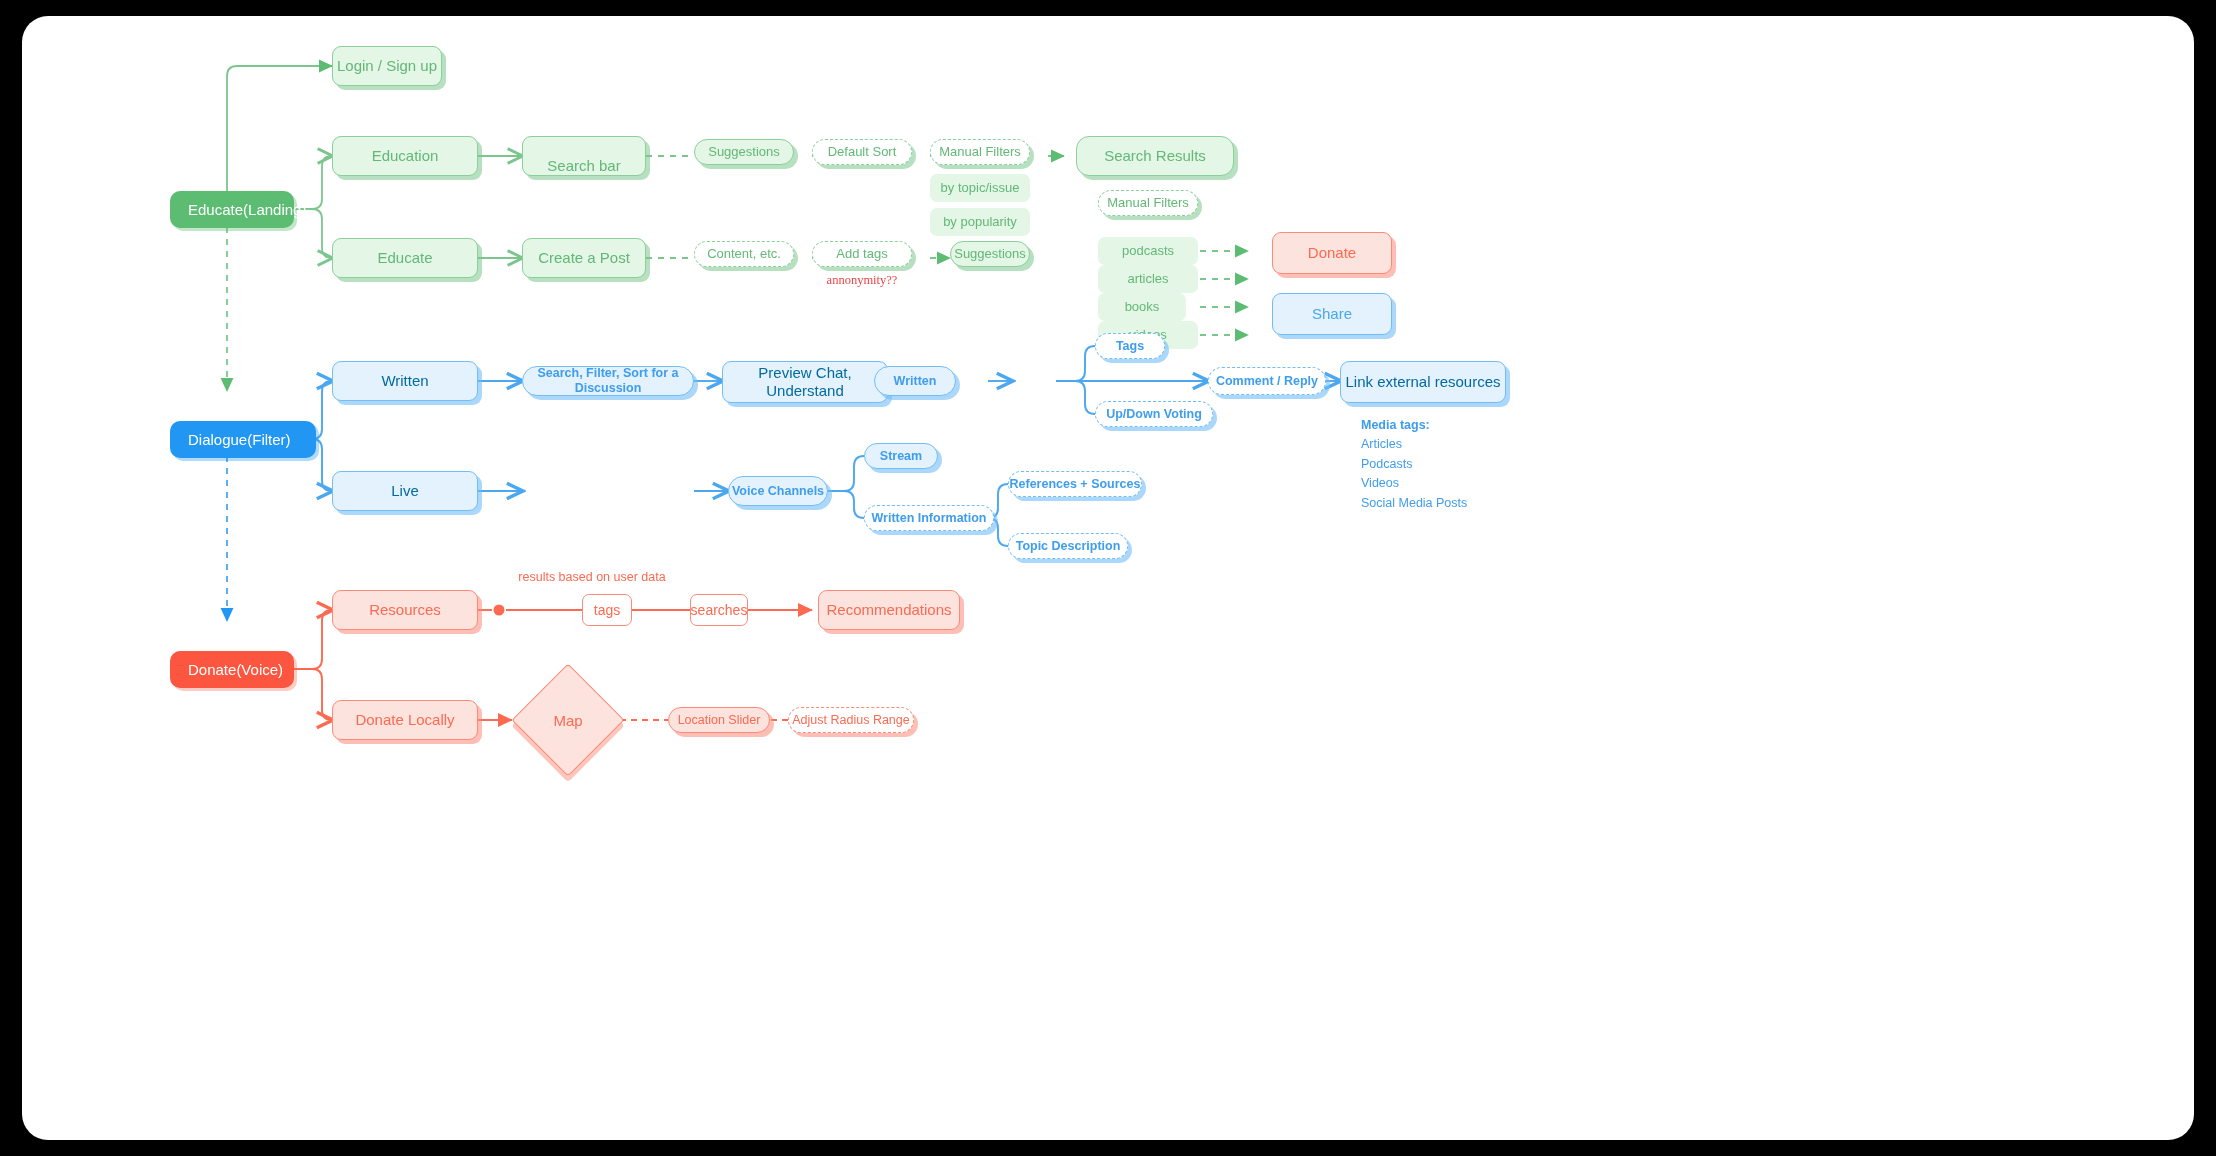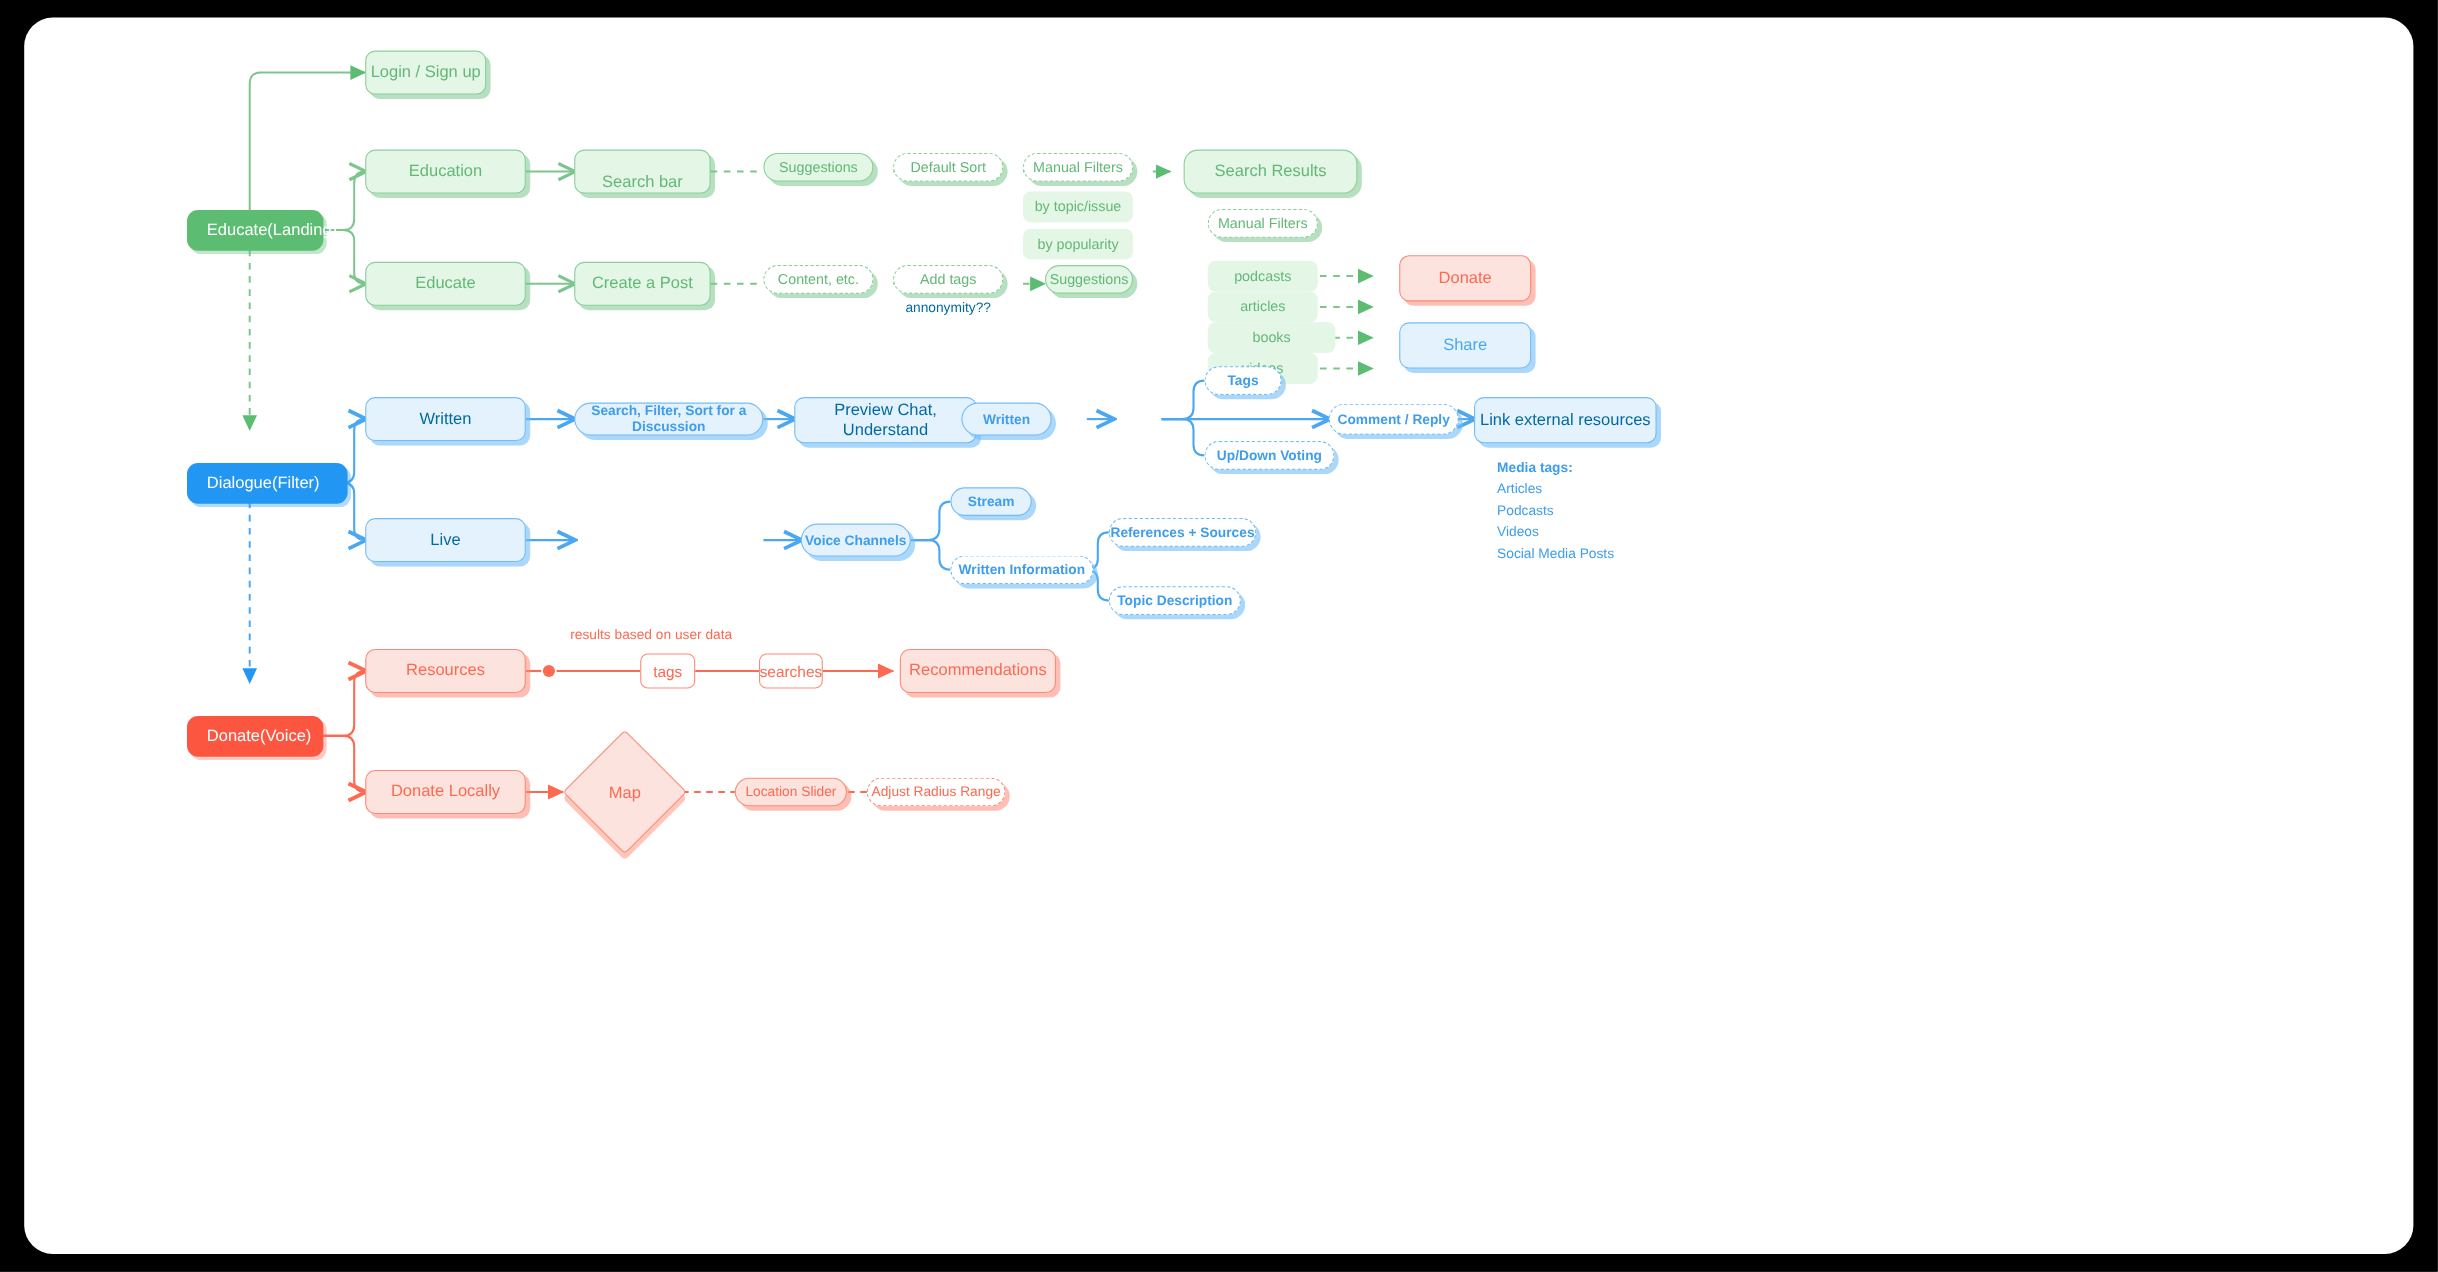--- a/index.html
+++ b/index.html
@@ -71,21 +71,21 @@
     font-size: 13px;
     box-shadow: 4px 4px 0 0 rgba(124,198,142,0.55);
   }
   .g-flat {
     background: #e4f6e6;
     border: none;
     border-radius: 7px;
     color: #63b877;
     font-size: 13px;
   }
-  .g-note { color: #0369a1; font-size: 12.5px; background: none; }
+  .g-note { color: #ef4444; font-size: 12.5px; background: none; font-family: Liberation Serif, serif; }
   
   .b-root {
     background: #2196f3;
     border-radius: 10px;
     color: #ffffff;
     font-size: 15px;
     justify-content: flex-start;
     padding-left: 18px;
     box-shadow: 3px 3px 0 0 rgba(33,150,243,0.35);
   }
@@ -331,21 +331,21 @@
     </div>
     <div class="node g-dash" style="left:1076px; top:174px; width:100px; height:26px;">
       <span>Manual Filters</span>
     </div>
     <div class="node g-flat" style="left:1076px; top:221px; width:100px; height:28px;">
       <span>podcasts</span>
     </div>
     <div class="node g-flat" style="left:1076px; top:249px; width:100px; height:28px;">
       <span>articles</span>
     </div>
-    <div class="node g-flat" style="left:1076px; top:277px; width:116px; height:28px;">
+    <div class="node g-flat" style="left:1076px; top:277px; width:88px; height:28px;">
       <span>books</span>
     </div>
     <div class="node g-flat" style="left:1076px; top:305px; width:100px; height:28px;">
       <span>videos</span>
     </div>
 
     <div class="node g-dash" style="left:672px; top:225px; width:100px; height:26px;">
       <span>Content, etc.</span>
     </div>
     <div class="node g-dash" style="left:790px; top:225px; width:100px; height:26px;">

